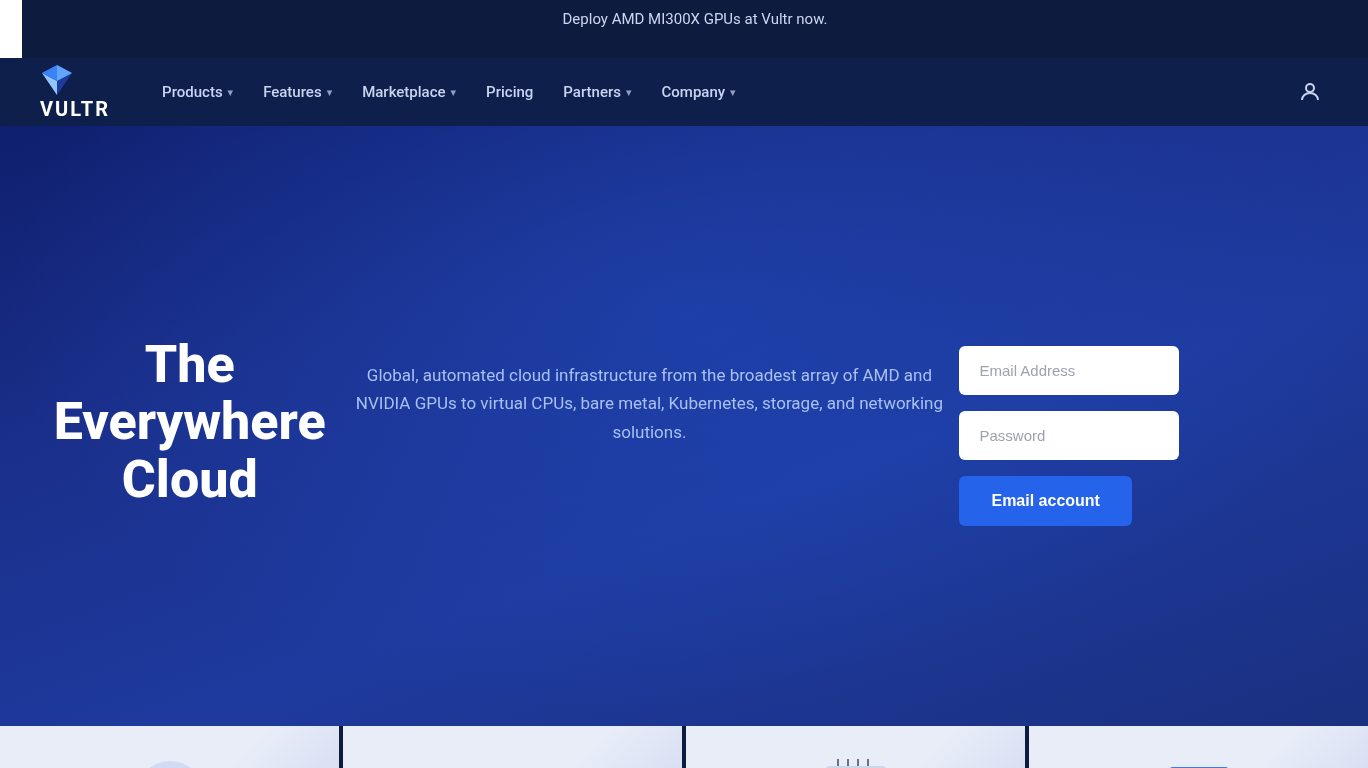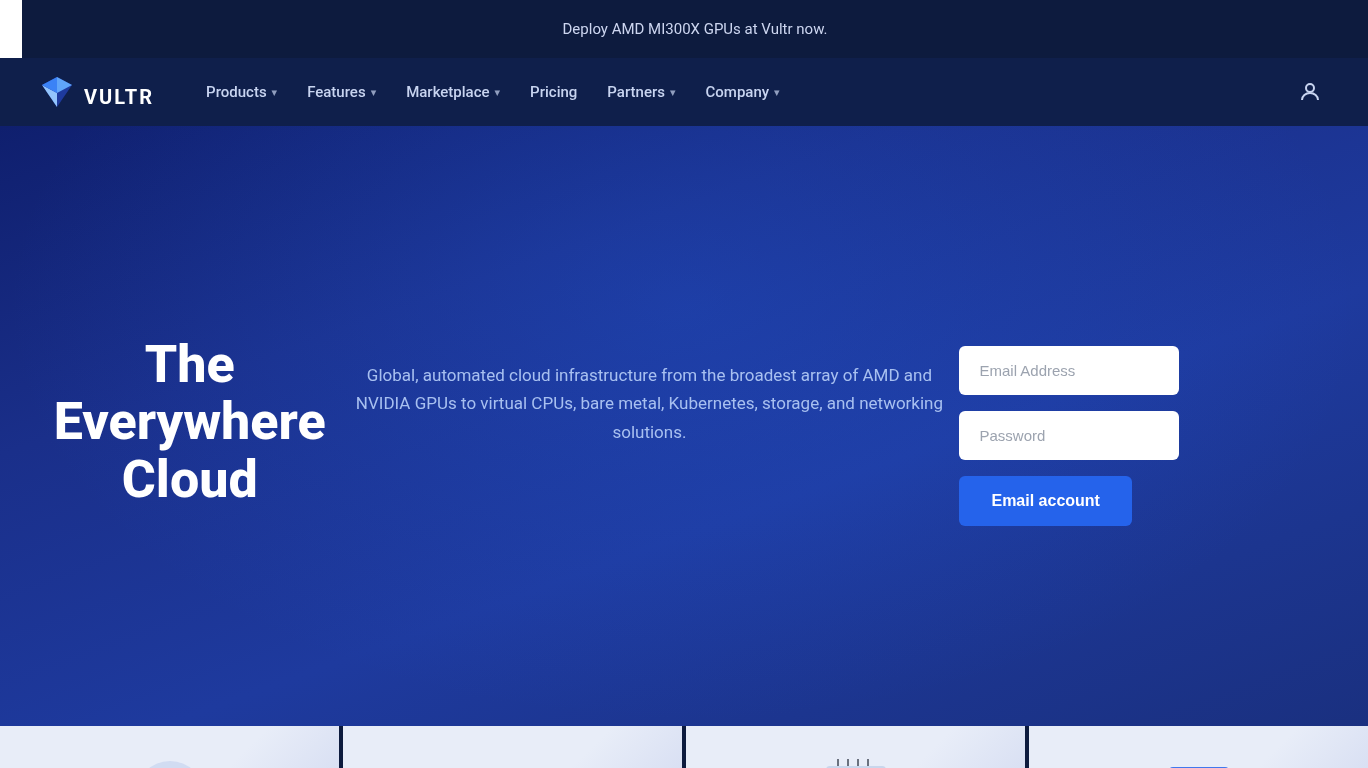--- a/index.html
+++ b/index.html
@@ -3,21 +3,20 @@
   <meta charset="utf-8">
   <style>
     * { margin: 0; padding: 0; box-sizing: border-box; }
     body { font-family: -apple-system, BlinkMacSystemFont, 'Segoe UI', Roboto, sans-serif; overflow-x: hidden; }
 
     
     .announcement-bar {
       background-color: #0d1b3e;
       color: #fff;
       display: flex;
-      align-items: center;
       justify-content: center;
       gap: 24px;
       padding: 10px 24px;
       min-height: 58px;
       margin-left: 22px;
     }
     .announcement-text {
       font-size: 15px;
       color: #cdd6f0;
     }
@@ -38,24 +37,24 @@
       background-color: #0f1f4b;
       display: flex;
       align-items: center;
       padding: 0 40px;
       height: 68px;
       position: relative;
       z-index: 10;
     }
     .logo-area {
       display: flex;
-      align-items: flex-end;
-      gap: 10px;
+      align-items: flex-start;
       margin-right: 40px;
       text-decoration: none;
+      flex-direction: column;
     }
     .logo-icon {
       width: 34px;
       height: 34px;
     }
     .logo-text {
       color: #fff;
       font-size: 20px;
       font-weight: 700;
       letter-spacing: 2px;

